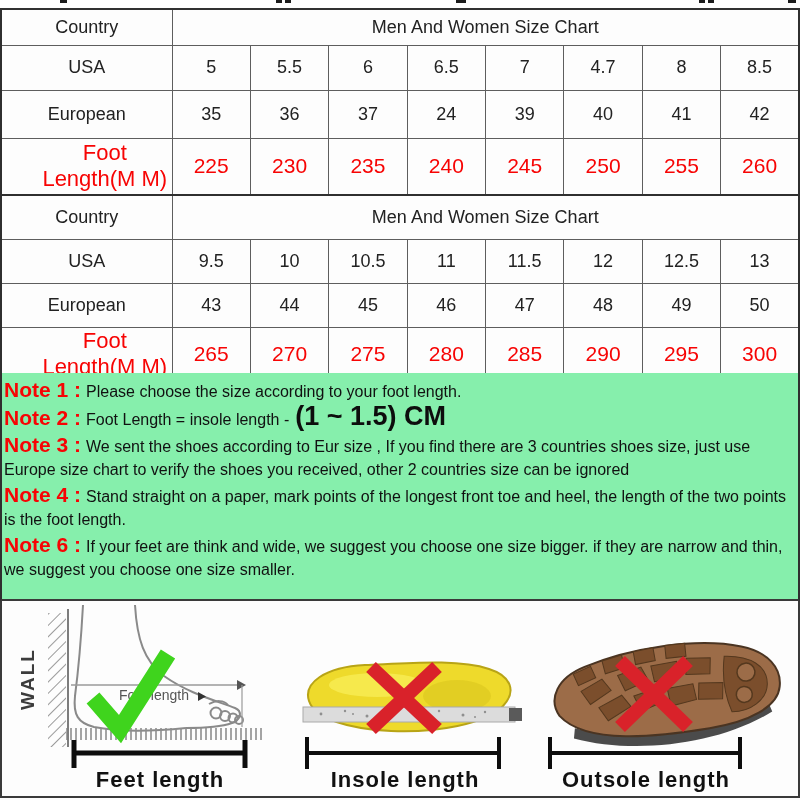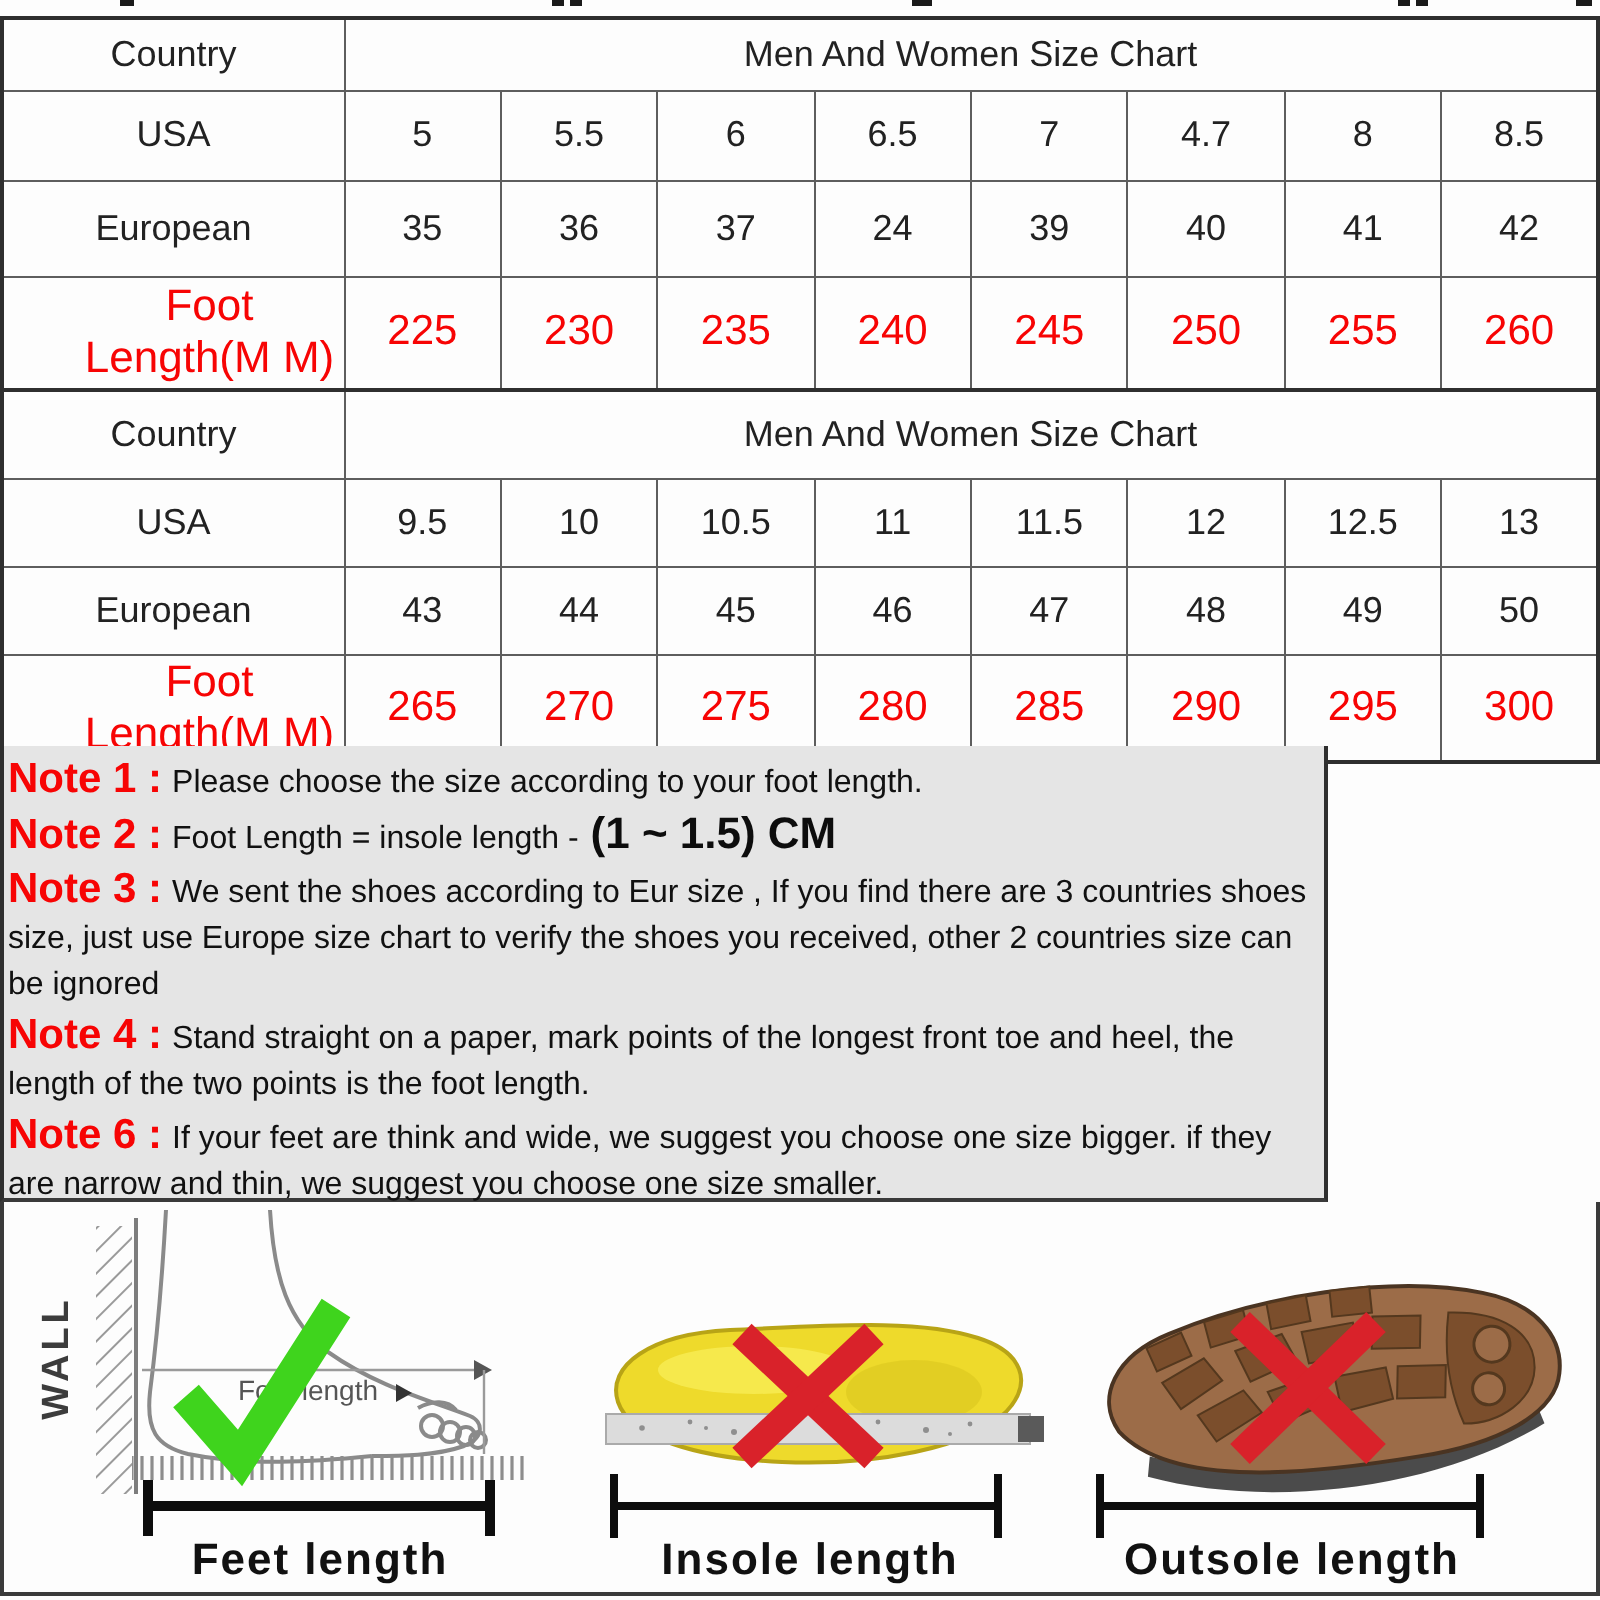--- a/index.html
+++ b/index.html
@@ -14,26 +14,26 @@
   table.sizes td{border:1px solid #5e5e5e;text-align:center;vertical-align:middle;padding:0;
                  font-size:18px;color:#222;}
   table.sizes col.c0{width:171px;}
   td.c-label{font-size:23px;color:#151515;}
   td.c-title{font-size:23px;color:#111;}
   tr.h36{height:36px;} tr.h45{height:45px;} tr.h48{height:48px;} tr.h57{height:57px;} tr.h44{height:44px;}
   tr.red td{color:#f70404;}
   tr.red td.c-label{font-size:22px;padding-left:36px;}
   tr.red td{font-size:21px;}
   
-  .notes{position:absolute;top:373px;left:0;width:664px;height:228px;box-sizing:border-box;
+  .notes{position:absolute;top:373px;left:0;width:800px;height:228px;box-sizing:border-box;
          border-left:2px solid #2f2f2f;border-right:2px solid #2f2f2f;border-bottom:2px solid #3a3a3a;
-         padding:5px 6px 0 2px;background:#e5e5e5;}
+         padding:5px 6px 0 2px;background:#86efac;}
   p.note{margin:0 0 2px 0;font-size:16px;line-height:23px;color:#111;font-weight:500;}
   .nlabel{color:#f70404;font-size:21px;font-weight:600;margin-right:5px;}
-  .nbig{font-size:22px;font-weight:600;color:#0d0d0d;margin-left:6px;margin-top:17px;}
+  .nbig{font-size:27px;font-weight:600;color:#0d0d0d;margin-left:6px;margin-top:17px;}
   
   .figs{position:absolute;top:601px;left:0;width:800px;height:197px;box-sizing:border-box;
         border:2px solid #3a3a3a;border-top:none;background:#fdfdfd;}
   .fig{position:absolute;top:0;height:193px;}
   .fig svg{display:block;}
   text{font-family:"Liberation Sans",sans-serif;}
 </style>
 </head>
 <body>
 

